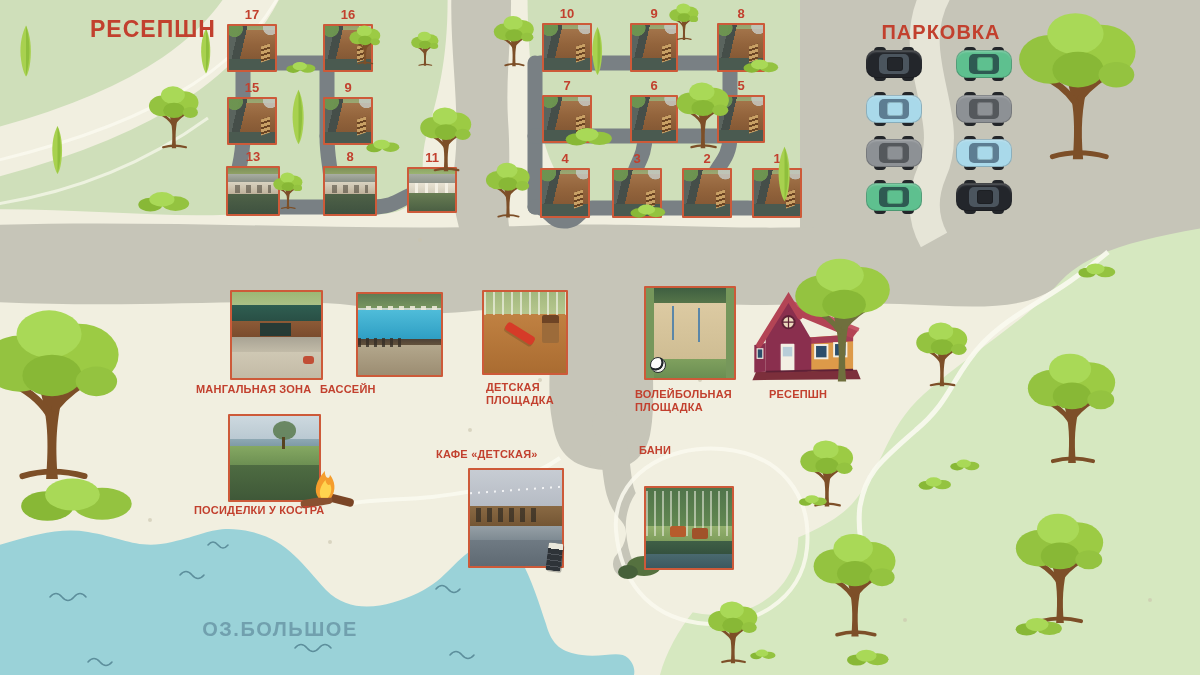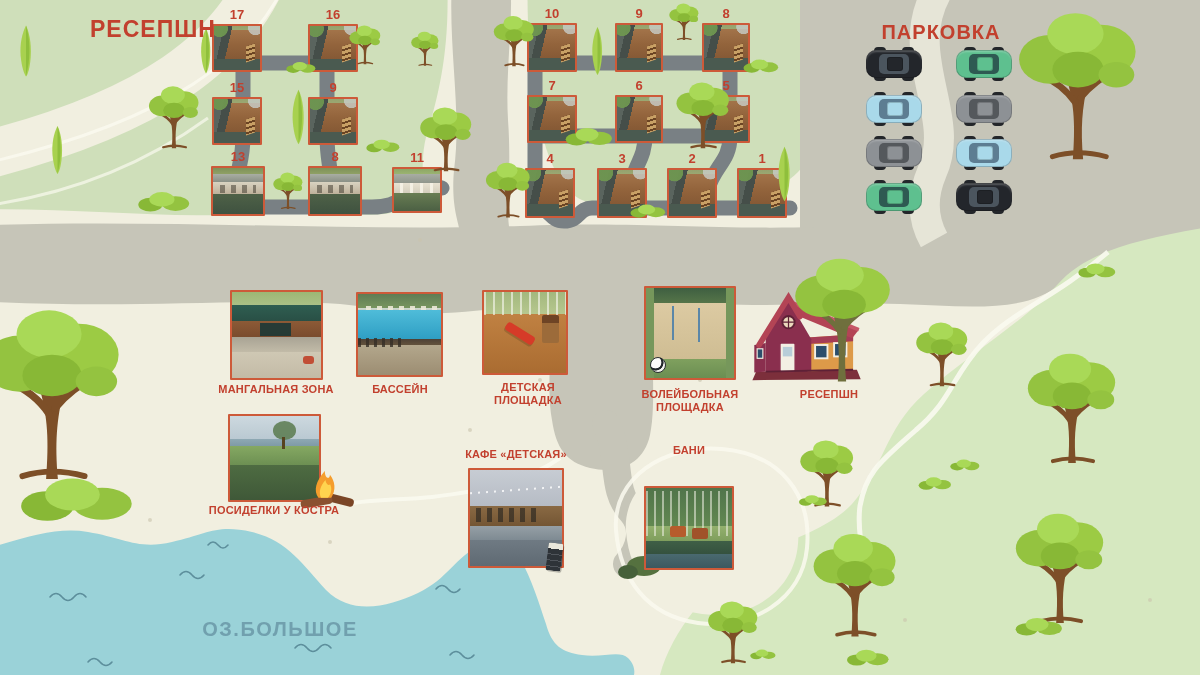--- a/index.html
+++ b/index.html
@@ -1,23 +1,23 @@
 <!DOCTYPE html>
 <html><head>
 <meta charset="utf-8">
 <style>
   html,body{margin:0;padding:0;background:#ddd;}
   #stage{position:relative;width:1200px;height:675px;overflow:hidden;background:#f1efe0;
          font-family:"Liberation Sans", sans-serif;}
   #terrain{position:absolute;left:0;top:0;z-index:0;}
   .veg{position:absolute;z-index:3;overflow:visible;pointer-events:none;}
   .lbl{position:absolute;z-index:4;font-weight:700;color:#c2402e;font-size:11px;line-height:1.2;
-       text-align:center;letter-spacing:.2px;}
+       text-align:left;letter-spacing:.2px;}
   .title{position:absolute;z-index:4;font-weight:700;color:#c2402e;letter-spacing:1px;}
-  .cabin{position:absolute;z-index:2;}
+  .cabin{position:absolute;z-index:2;margin-left:15px;}
   .cabin .num{position:absolute;top:-17px;left:0;right:0;text-align:center;font-weight:700;
               font-size:13px;color:#c2402e;}
   .photo{position:absolute;border:2px solid #cd5a39;box-sizing:border-box;overflow:hidden;border-radius:1px;}
   .cabin .photo{left:0;top:0;width:100%;height:100%;}
   
   .ph-cabin{background:
     linear-gradient(to bottom, rgba(0,0,0,0) 74%, #4a5a50 74%),
     radial-gradient(circle at 12% 6%, rgba(110,150,80,.95) 0 14%, rgba(0,0,0,0) 15%),
     radial-gradient(circle at 90% 4%, rgba(200,205,200,.8) 0 12%, rgba(0,0,0,0) 13%),
     linear-gradient(103deg, #5a645e 0 18%, #454e49 18% 33%, rgba(0,0,0,0) 33%),

